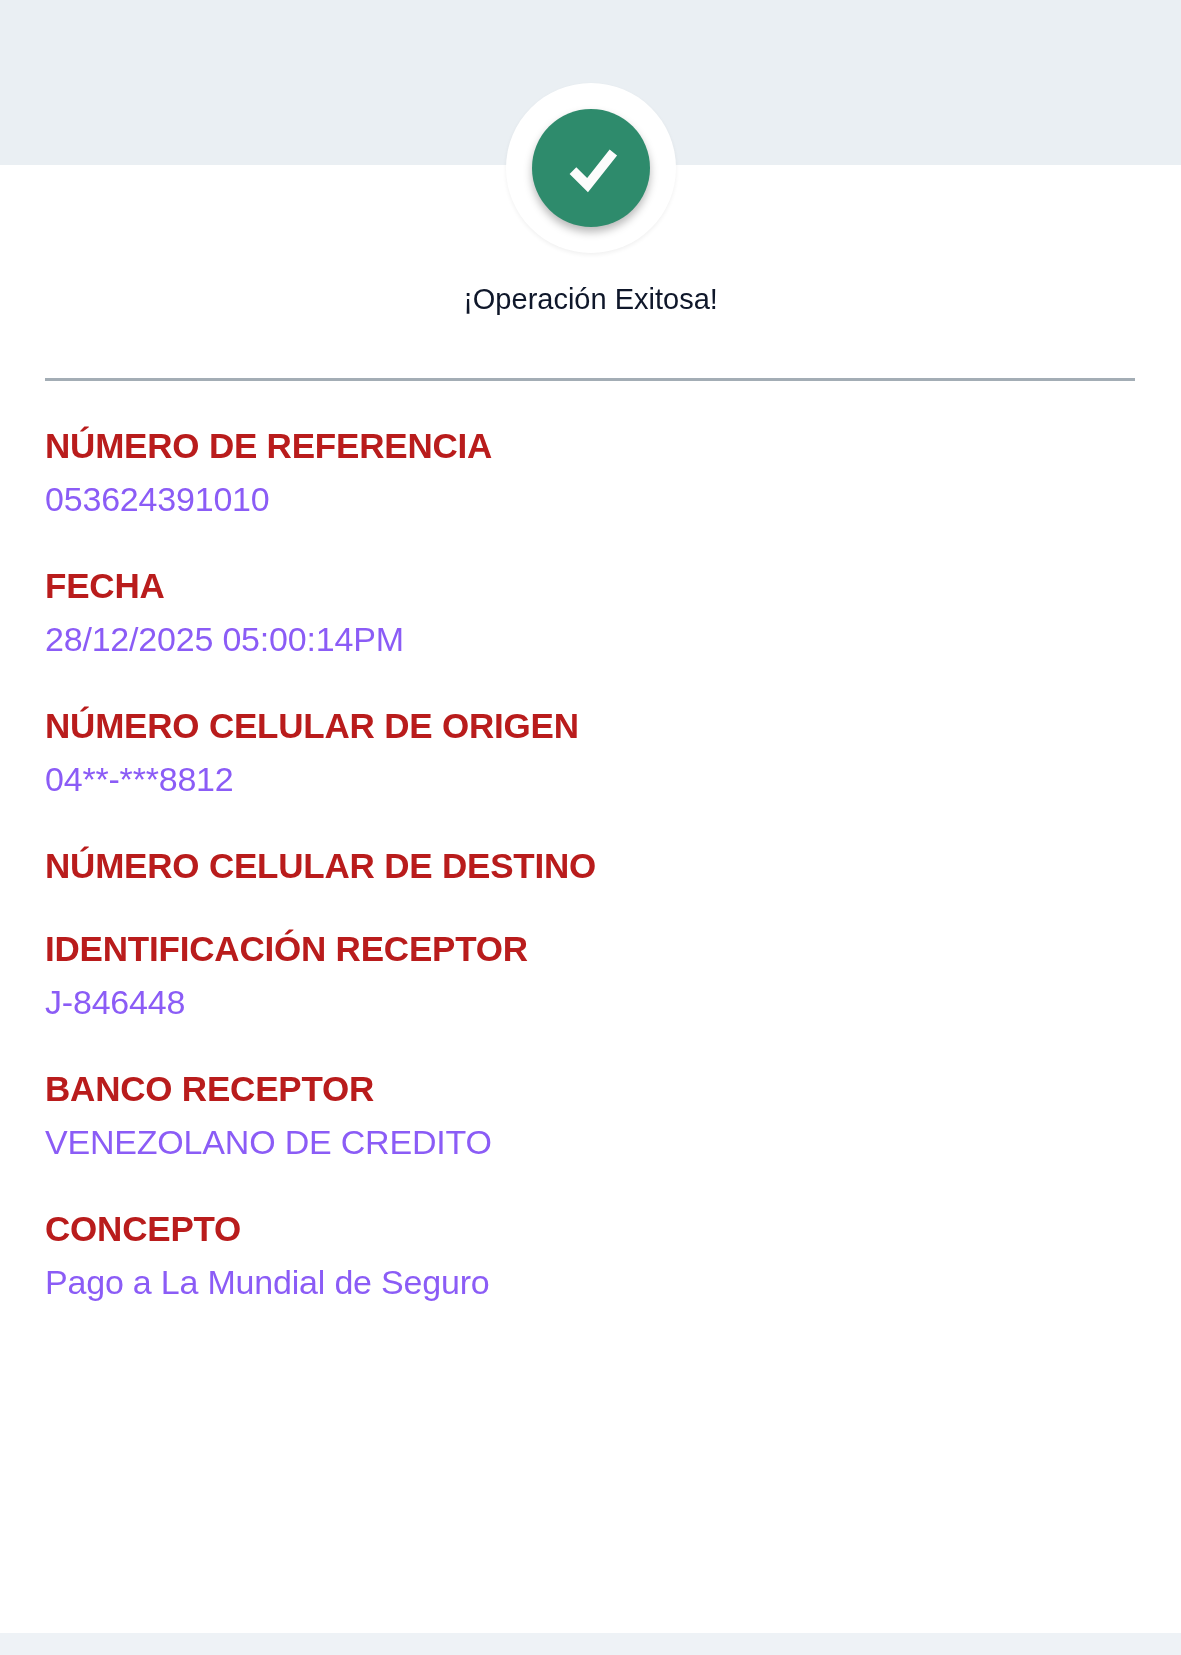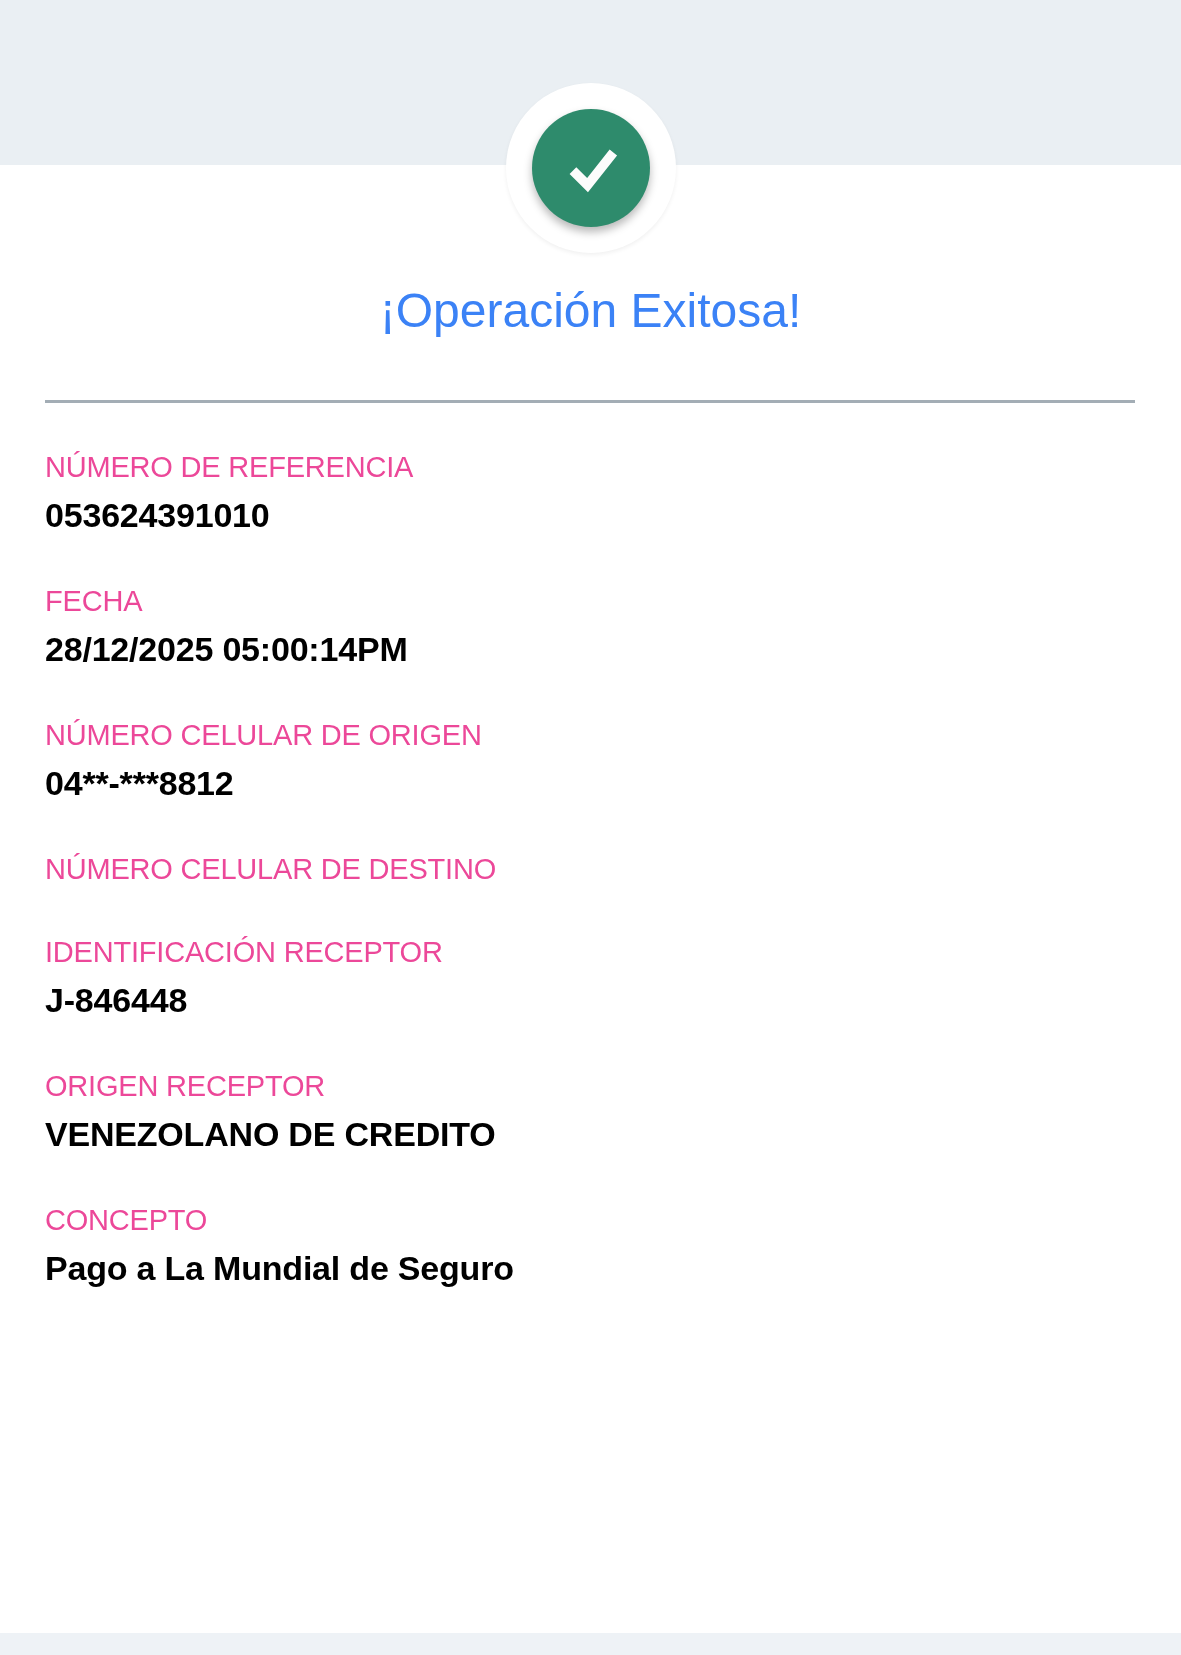--- a/index.html
+++ b/index.html
@@ -37,48 +37,49 @@
     box-shadow: 0 5px 8px rgba(0,0,0,0.28);
     display: flex;
     align-items: center;
     justify-content: center;
   }
   .badge-green svg { width: 86px; height: 86px; display: block; }
   .title {
     margin: 0;
     margin-top: 118px;
     text-align: center;
-    font-size: 48px;
+    font-size: 29px;
     font-weight: 400;
-    color: #3b82f6;
+    color: #0f172a;
     letter-spacing: 0px;
   }
   .divider {
     border: none;
     height: 3px;
     background: #a3adb5;
     margin: 62px 46px 0 45px;
   }
   .fields {
     margin-top: 46px;
     padding: 0 45px;
   }
   .field { margin-bottom: 46px; }
   .field-label {
-    font-size: 29px;
+    font-size: 35px;
     line-height: 37px;
-    color: #ec4899;
+    color: #b91c1c;
     letter-spacing: -0.2px;
+    font-weight: bold;
   }
   .field-value {
     font-size: 34px;
     line-height: 44px;
-    font-weight: 700;
-    color: #000000;
-    margin-top: 7px;
+    font-weight: 400;
+    color: #8b5cf6;
+    margin-top: 13px;
     letter-spacing: -0.2px;
   }
   .footer-bar {
     position: absolute;
     left: 0;
     right: 0;
     bottom: 0;
     height: 22px;
     background: #eef2f6;
   }
@@ -122,21 +123,21 @@
     <div class="field-label">NÚMERO CELULAR DE DESTINO</div>
   </div>
 
   <div class="field">
     <div class="field-label">IDENTIFICACIÓN RECEPTOR</div>
     <div class="field-value">J-846448</div>
   </div>
 
 
   <div class="field">
-    <div class="field-label">ORIGEN RECEPTOR</div>
+    <div class="field-label">BANCO RECEPTOR</div>
     <div class="field-value">VENEZOLANO DE CREDITO</div>
   </div>
 
 
   <div class="field">
     <div class="field-label">CONCEPTO</div>
     <div class="field-value">Pago a La Mundial de Seguro</div>
   </div>
 </div>
 

